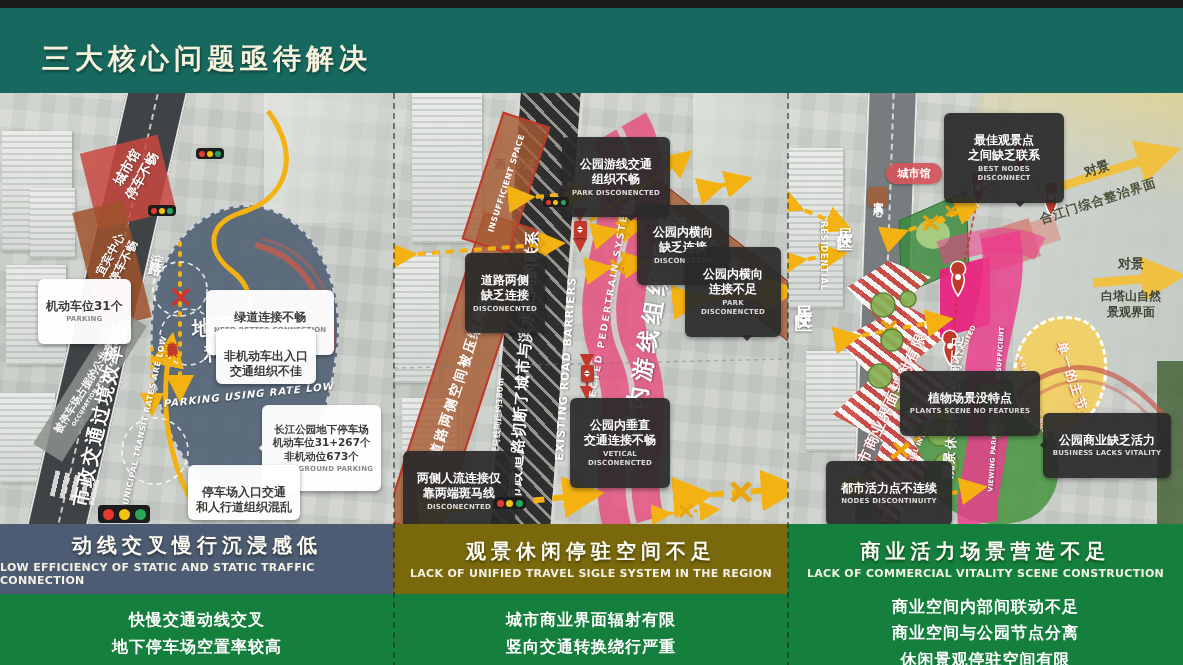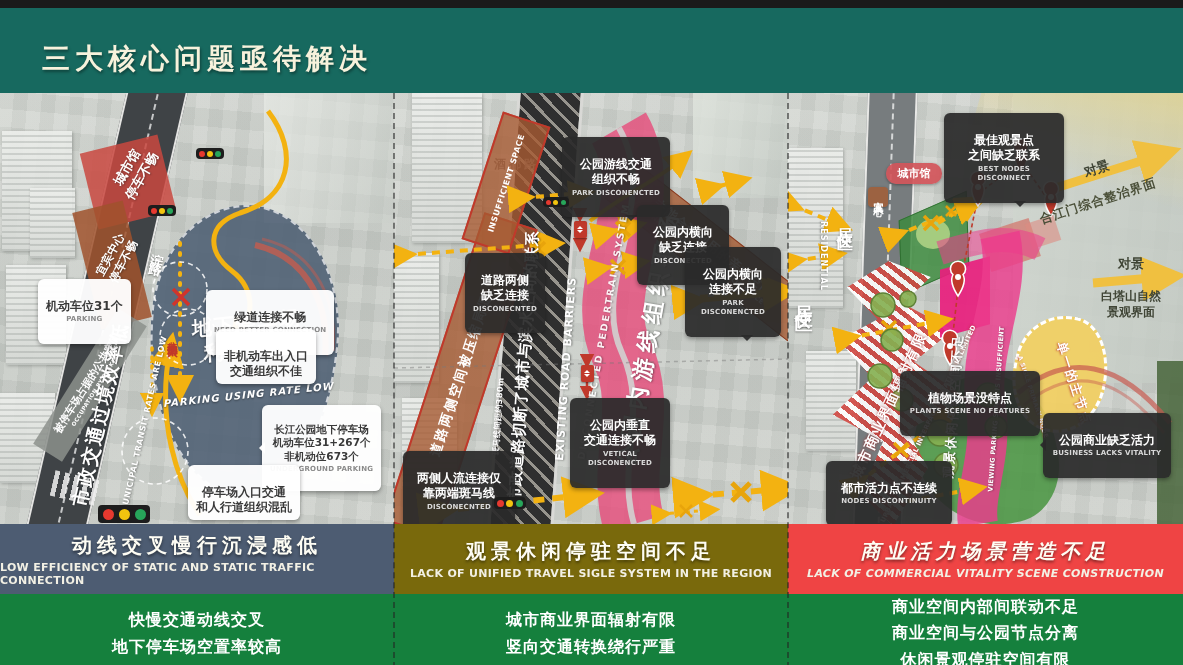--- a/index.html
+++ b/index.html
@@ -413,21 +413,21 @@
 
   <div class="bars">
     <div class="bar p1" style="width: 394px; background-color: rgb(77, 92, 114);">
       <div class="bar-zh">动线交叉慢行沉浸感低</div>
       <div class="bar-en">LOW EFFICIENCY OF STATIC AND STATIC TRAFFIC CONNECTION</div>
     </div>
     <div class="bar p2" style="width: 394px; background-color: rgb(121, 105, 12);">
       <div class="bar-zh">观景休闲停驻空间不足</div>
       <div class="bar-en">LACK OF UNIFIED TRAVEL SIGLE SYSTEM IN THE REGION</div>
     </div>
-    <div class="bar p3" style="width: 395px; background-color: #ef4444; font-style: italic;">
+    <div class="bar p3" style="width: 395px; background-color: #15803d;">
       <div class="bar-zh">商业活力场景营造不足</div>
       <div class="bar-en">LACK OF COMMERCIAL VITALITY SCENE CONSTRUCTION</div>
     </div>
   </div>
 
   <div class="summaries">
     <div class="summary" style="width:394px">快慢交通动线交叉
 地下停车场空置率较高</div>
     <div class="summary" style="width:394px">城市商业界面辐射有限
 竖向交通转换绕行严重</div>

